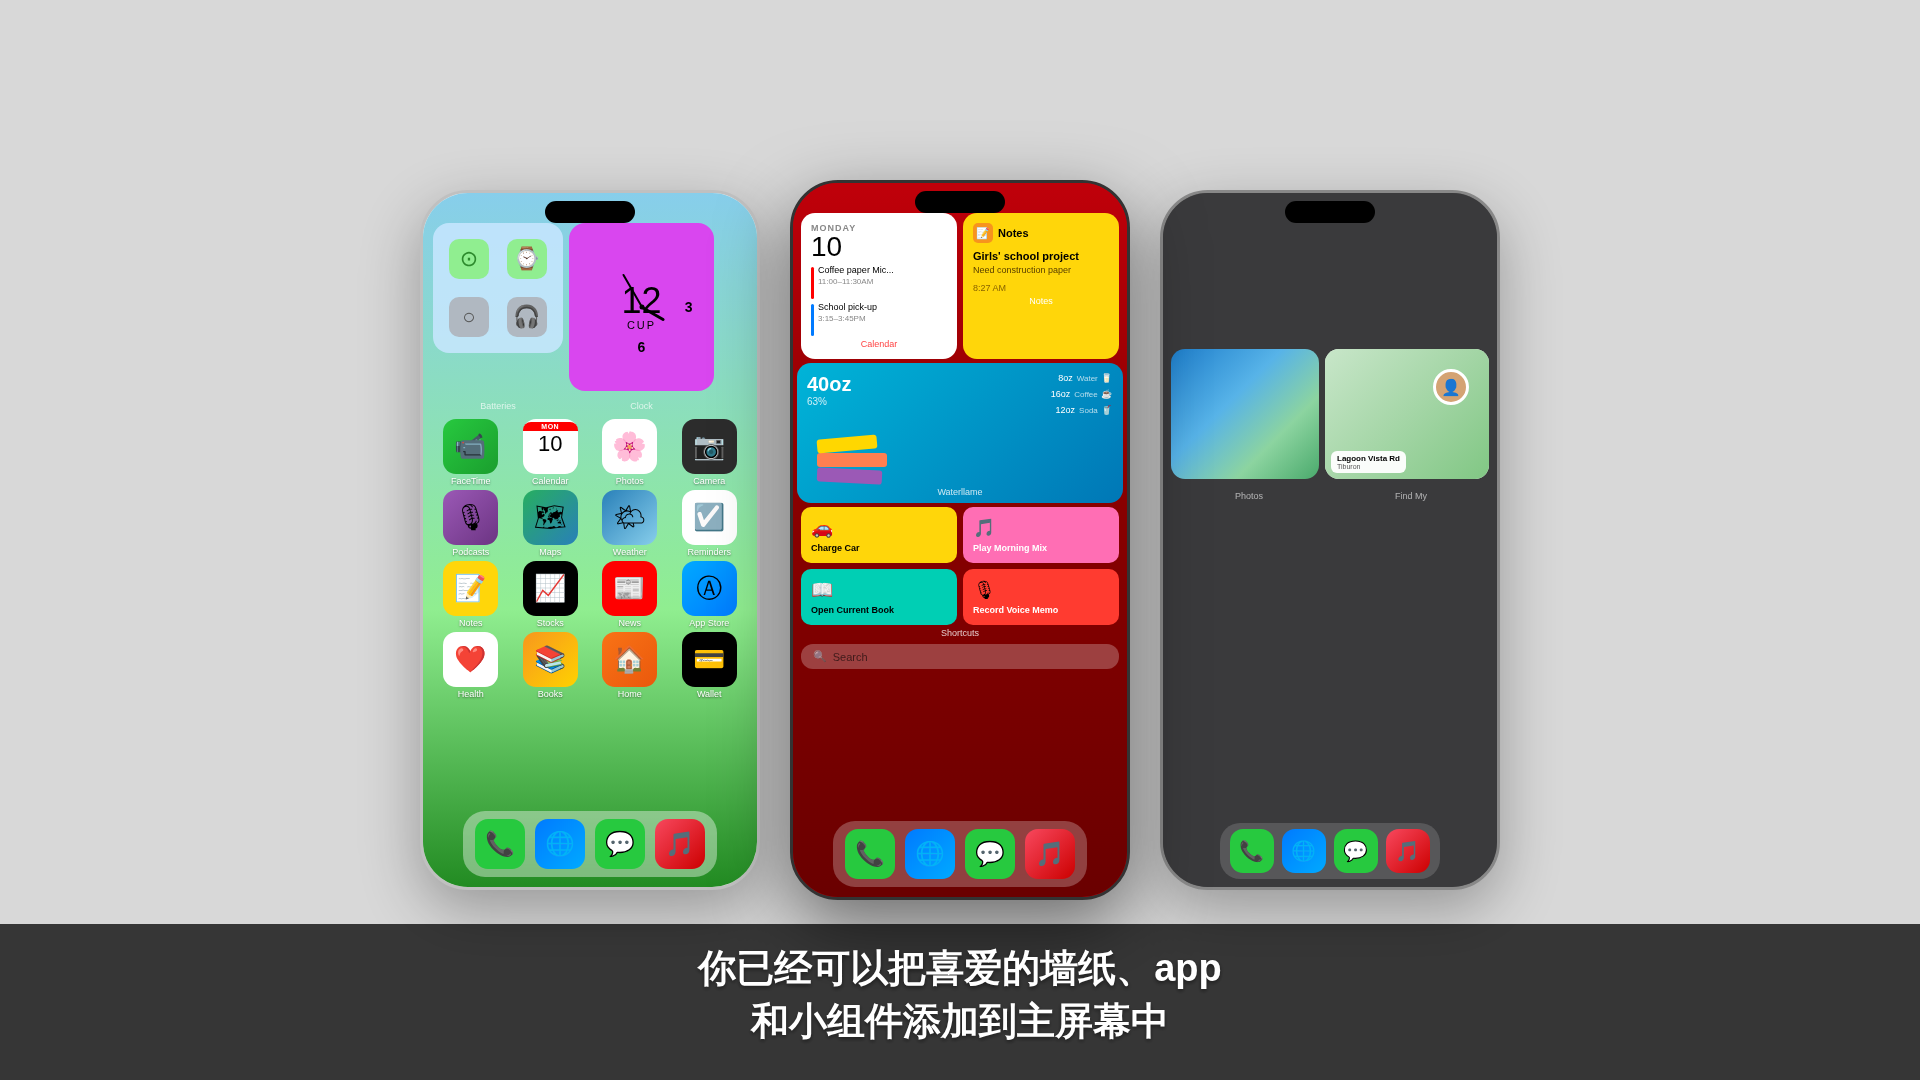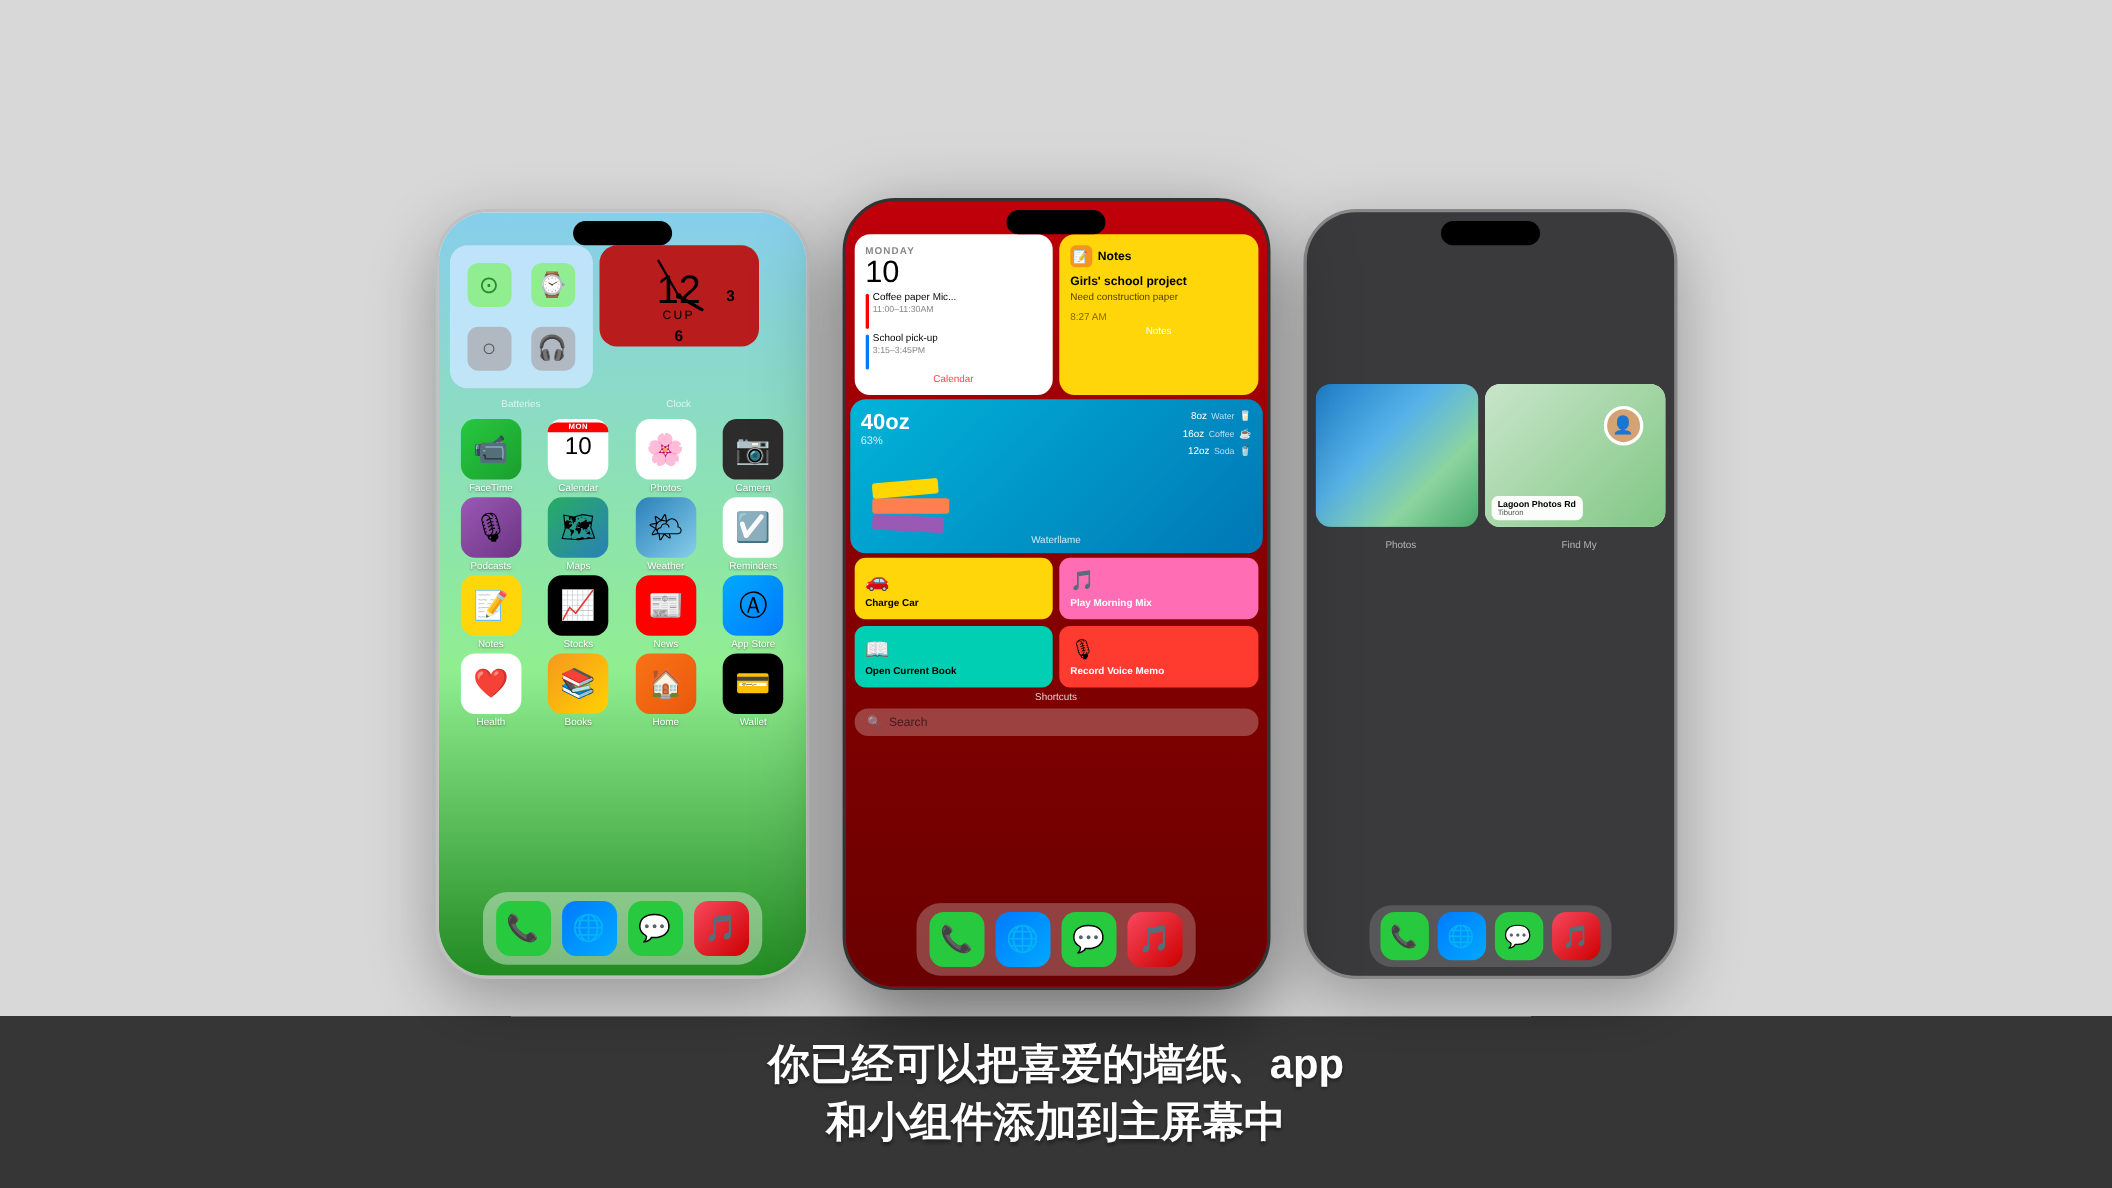--- a/index.html
+++ b/index.html
@@ -33,21 +33,21 @@
 
     .phone-left {
       width: 340px;
       height: 700px;
       background: #f0f0f0;
       border: 3px solid #c0c0c0;
       box-shadow: 0 20px 60px rgba(0,0,0,0.3);
     }
 
     .phone-center {
-      width: 389px;
+      width: 340px;
       height: 720px;
       background: #c0000a;
       border: 3px solid #333;
       box-shadow: 0 25px 70px rgba(0,0,0,0.5);
       z-index: 2;
     }
 
     .phone-right {
       width: 340px;
       height: 700px;
@@ -121,24 +121,24 @@
       border-radius: 10px;
       display: flex;
       align-items: center;
       justify-content: center;
       font-size: 22px;
     }
     .bi-green { background: #90EE90; color: #2d8a2d; }
     .bi-gray { background: #b0b8c1; color: #555; }
 
     .widget-clock {
-      background: #b91c1c;
+      background: #d946ef;
       border-radius: 16px;
       width: 145px;
-      height: 92px;
+      height: 168px;
       display: flex;
       flex-direction: column;
       align-items: center;
       justify-content: center;
       position: relative;
     }
 
     .clock-face {
       width: 110px;
       height: 100px;
@@ -917,21 +917,21 @@
       <div class="photos-maps-row">
         <div class="widget-photos-right">
           <div class="photos-placeholder">
             
           </div>
         </div>
         <div class="widget-findmy">
           <div class="findmy-map"></div>
           <div class="findmy-pin">👤</div>
           <div class="findmy-info">
-            <div class="findmy-street">Lagoon Photos Rd</div>
+            <div class="findmy-street">Lagoon Vista Rd</div>
             <div class="findmy-city">Tiburon</div>
           </div>
         </div>
       </div>
 
       <div style="display:flex; gap:6px; padding:0 8px 4px; position:relative; z-index:1;">
         <div style="flex:1; text-align:center;">
           <span class="widget-label-right">Photos</span>
         </div>
         <div style="flex:1; text-align:center;">

